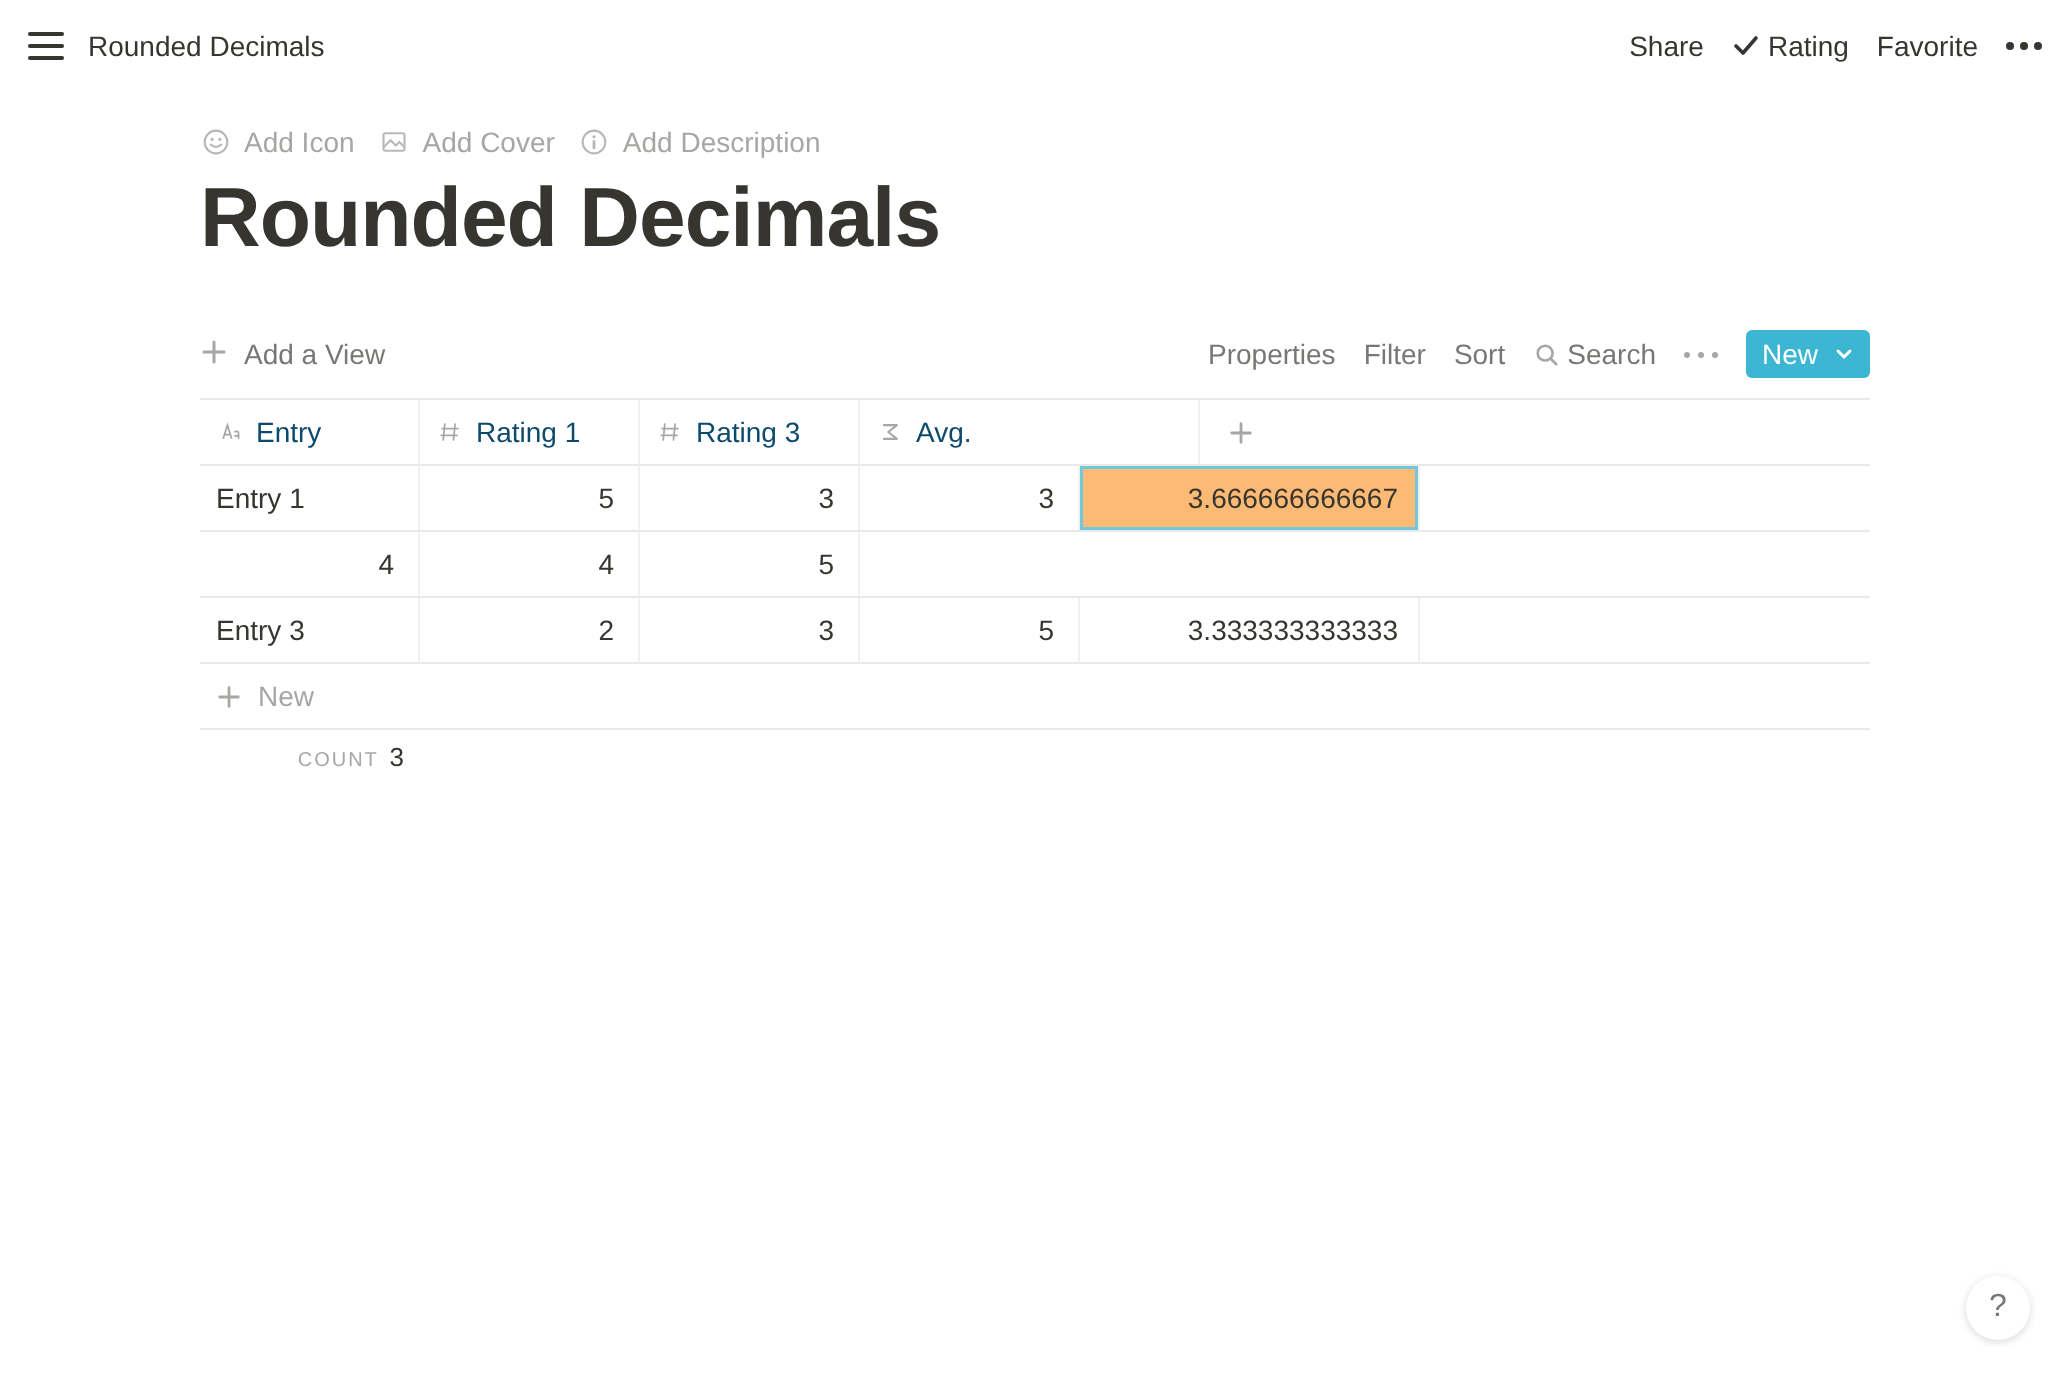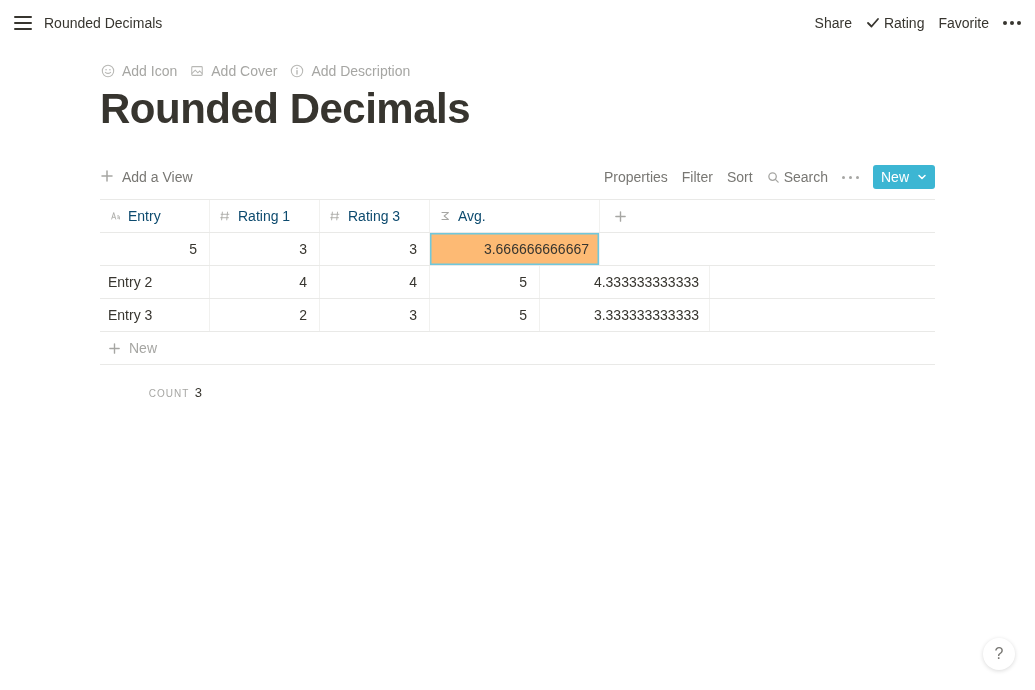--- a/index.html
+++ b/index.html
@@ -50,21 +50,21 @@
     .td { padding: 8px 8px; font-size: 14px; color: #37352f; border-right: 1px solid #f1f1ef; }
     .td.num { text-align: right; padding-right: 12px; }
     .td.avg { text-align: right; padding-right: 10px; }
     .td.selected { background: #fdba74; box-shadow: inset 0 0 0 1.5px #6fc8dd; }
     .td.add { border-right: none; }
     
     .new-row { display: flex; align-items: center; gap: 8px; padding: 8px 8px; color: #a6a6a3; font-size: 14px; border-bottom: 1px solid #e9e9e7; cursor: pointer; }
     
     .footer-row { display: flex; }
     .footer-cell { padding: 6px 8px; font-size: 12px; color: #787773; text-align: right; }
-    .footer-cell.entry { width: 110px; margin-top: 14px; }
+    .footer-cell.entry { width: 110px; }
     .count-label { letter-spacing: 1px; font-size: 10px; text-transform: uppercase; color: #a6a6a3; }
     .count-val { color: #37352f; font-size: 13px; margin-left: 2px; }
     
     
     .help-btn { position: absolute; bottom: 20px; right: 20px; width: 32px; height: 32px; border-radius: 50%; background: #fff; box-shadow: 0 1px 4px rgba(0,0,0,0.15); display: flex; align-items: center; justify-content: center; font-size: 16px; color: #787773; cursor: pointer; }
     
     svg { display: block; }
   </style>
 </head>
 <body>
@@ -207,32 +207,31 @@
         <span>Avg.</span>
       </div>
       <div class="th col-add">
         <svg viewBox="0 0 14 14" width="13" height="13">
             <path d="M7 2 V12 M2 7 H12" stroke="#a6a6a3" stroke-width="1.5" stroke-linecap="round"></path>
           </svg>
       </div>
     </div>
 
     <div class="tr">
+      <div class="td col-entry">Entry 1</div>
       <div class="td col-num num">5</div>
       <div class="td col-num num">3</div>
       <div class="td col-num num">3</div>
       <div class="td col-avg avg selected">3.666666666667</div>
       <div class="td col-add add"></div>
     </div>
     <div class="tr">
-      <div class="td col-entry">Entry 2</div>
       <div class="td col-num num">4</div>
       <div class="td col-num num">4</div>
       <div class="td col-num num">5</div>
-      <div class="td col-avg avg">4.333333333333</div>
       <div class="td col-add add"></div>
     </div>
     <div class="tr">
       <div class="td col-entry">Entry 3</div>
       <div class="td col-num num">2</div>
       <div class="td col-num num">3</div>
       <div class="td col-num num">5</div>
       <div class="td col-avg avg">3.333333333333</div>
       <div class="td col-add add"></div>
     </div>

